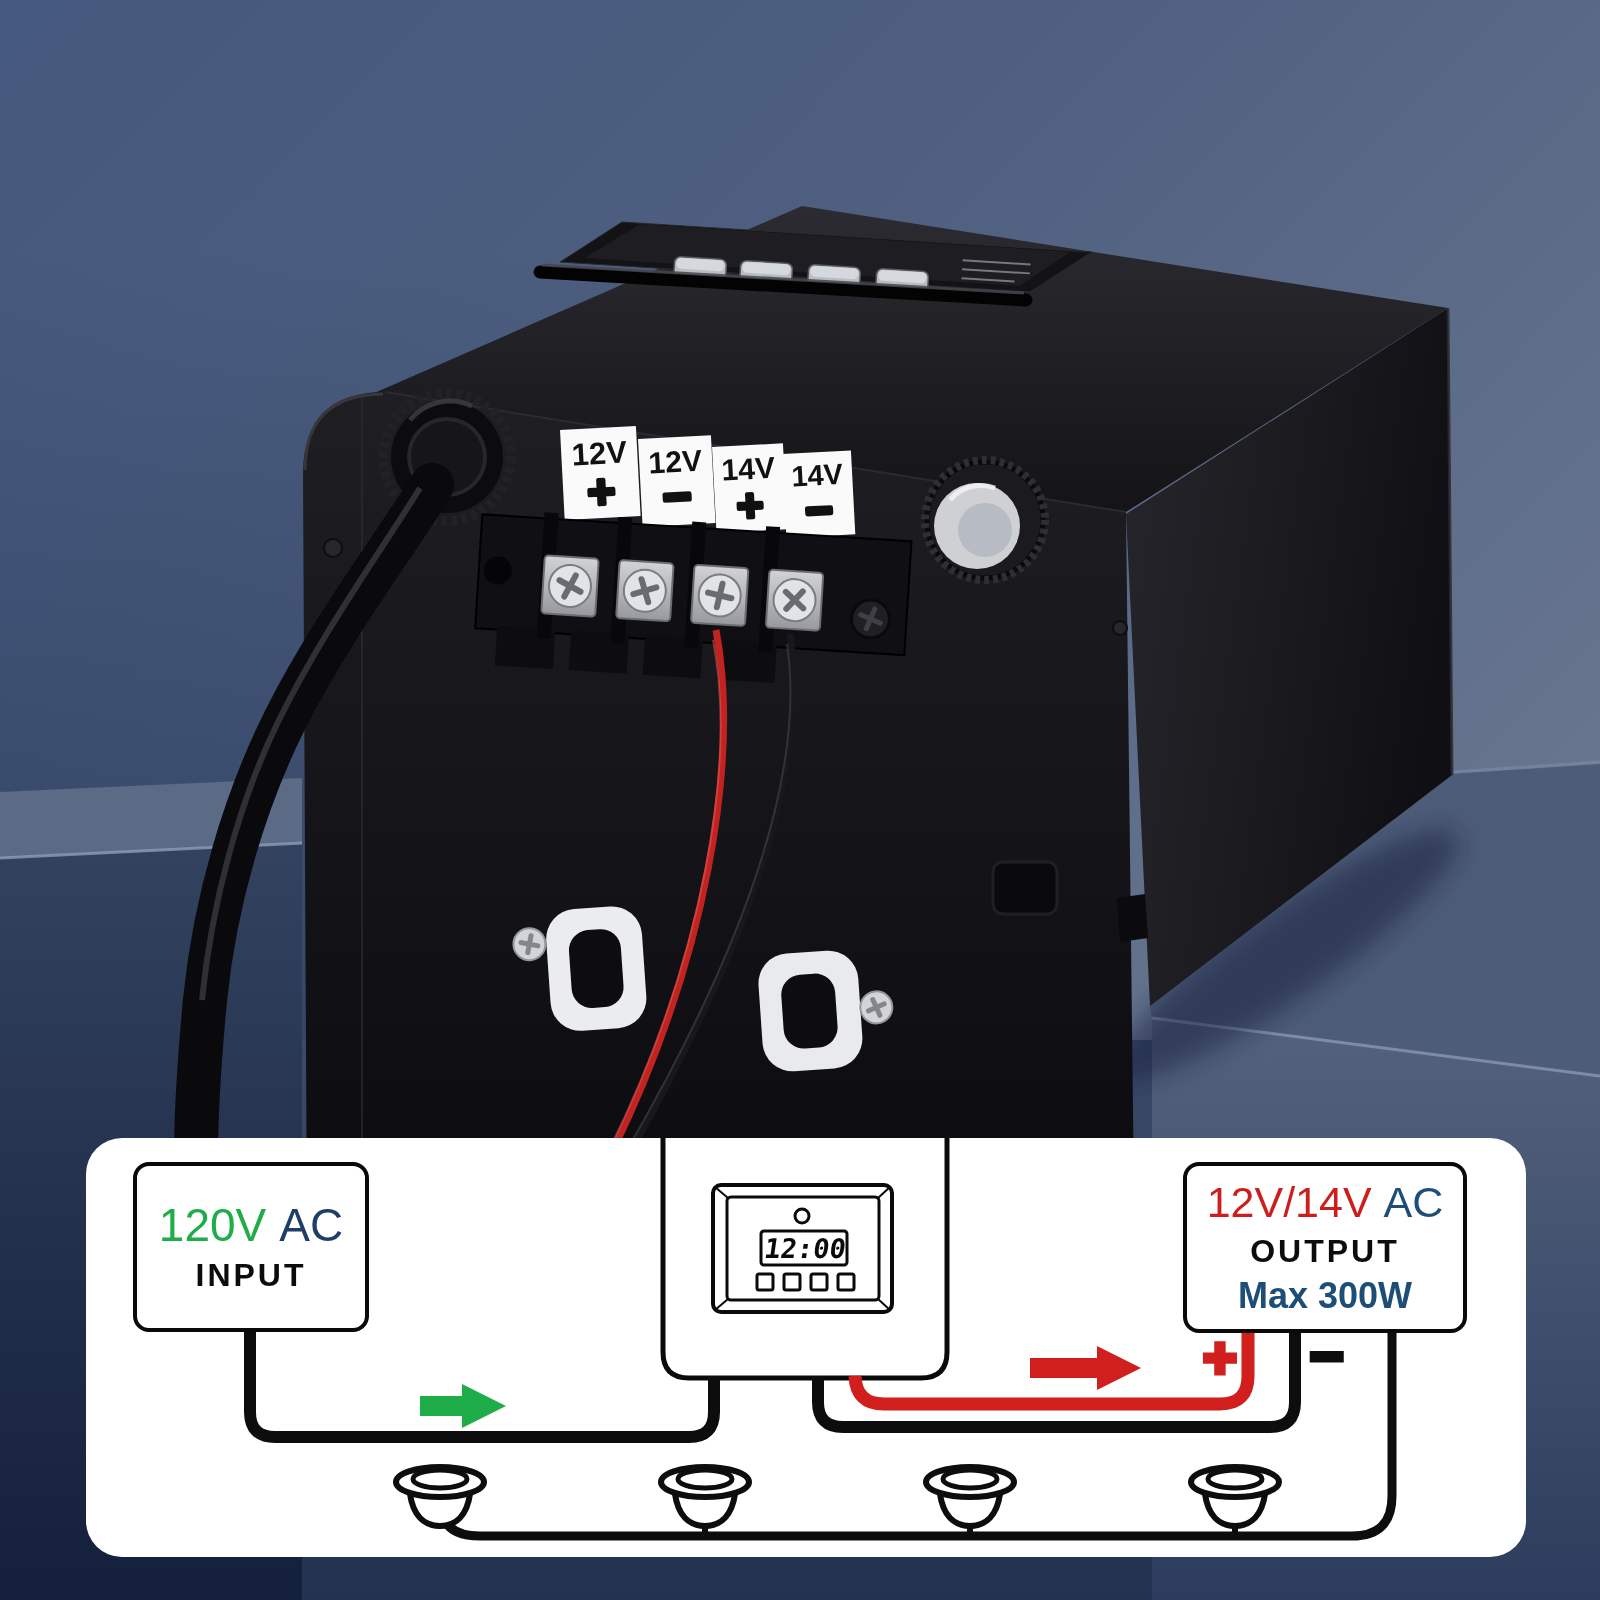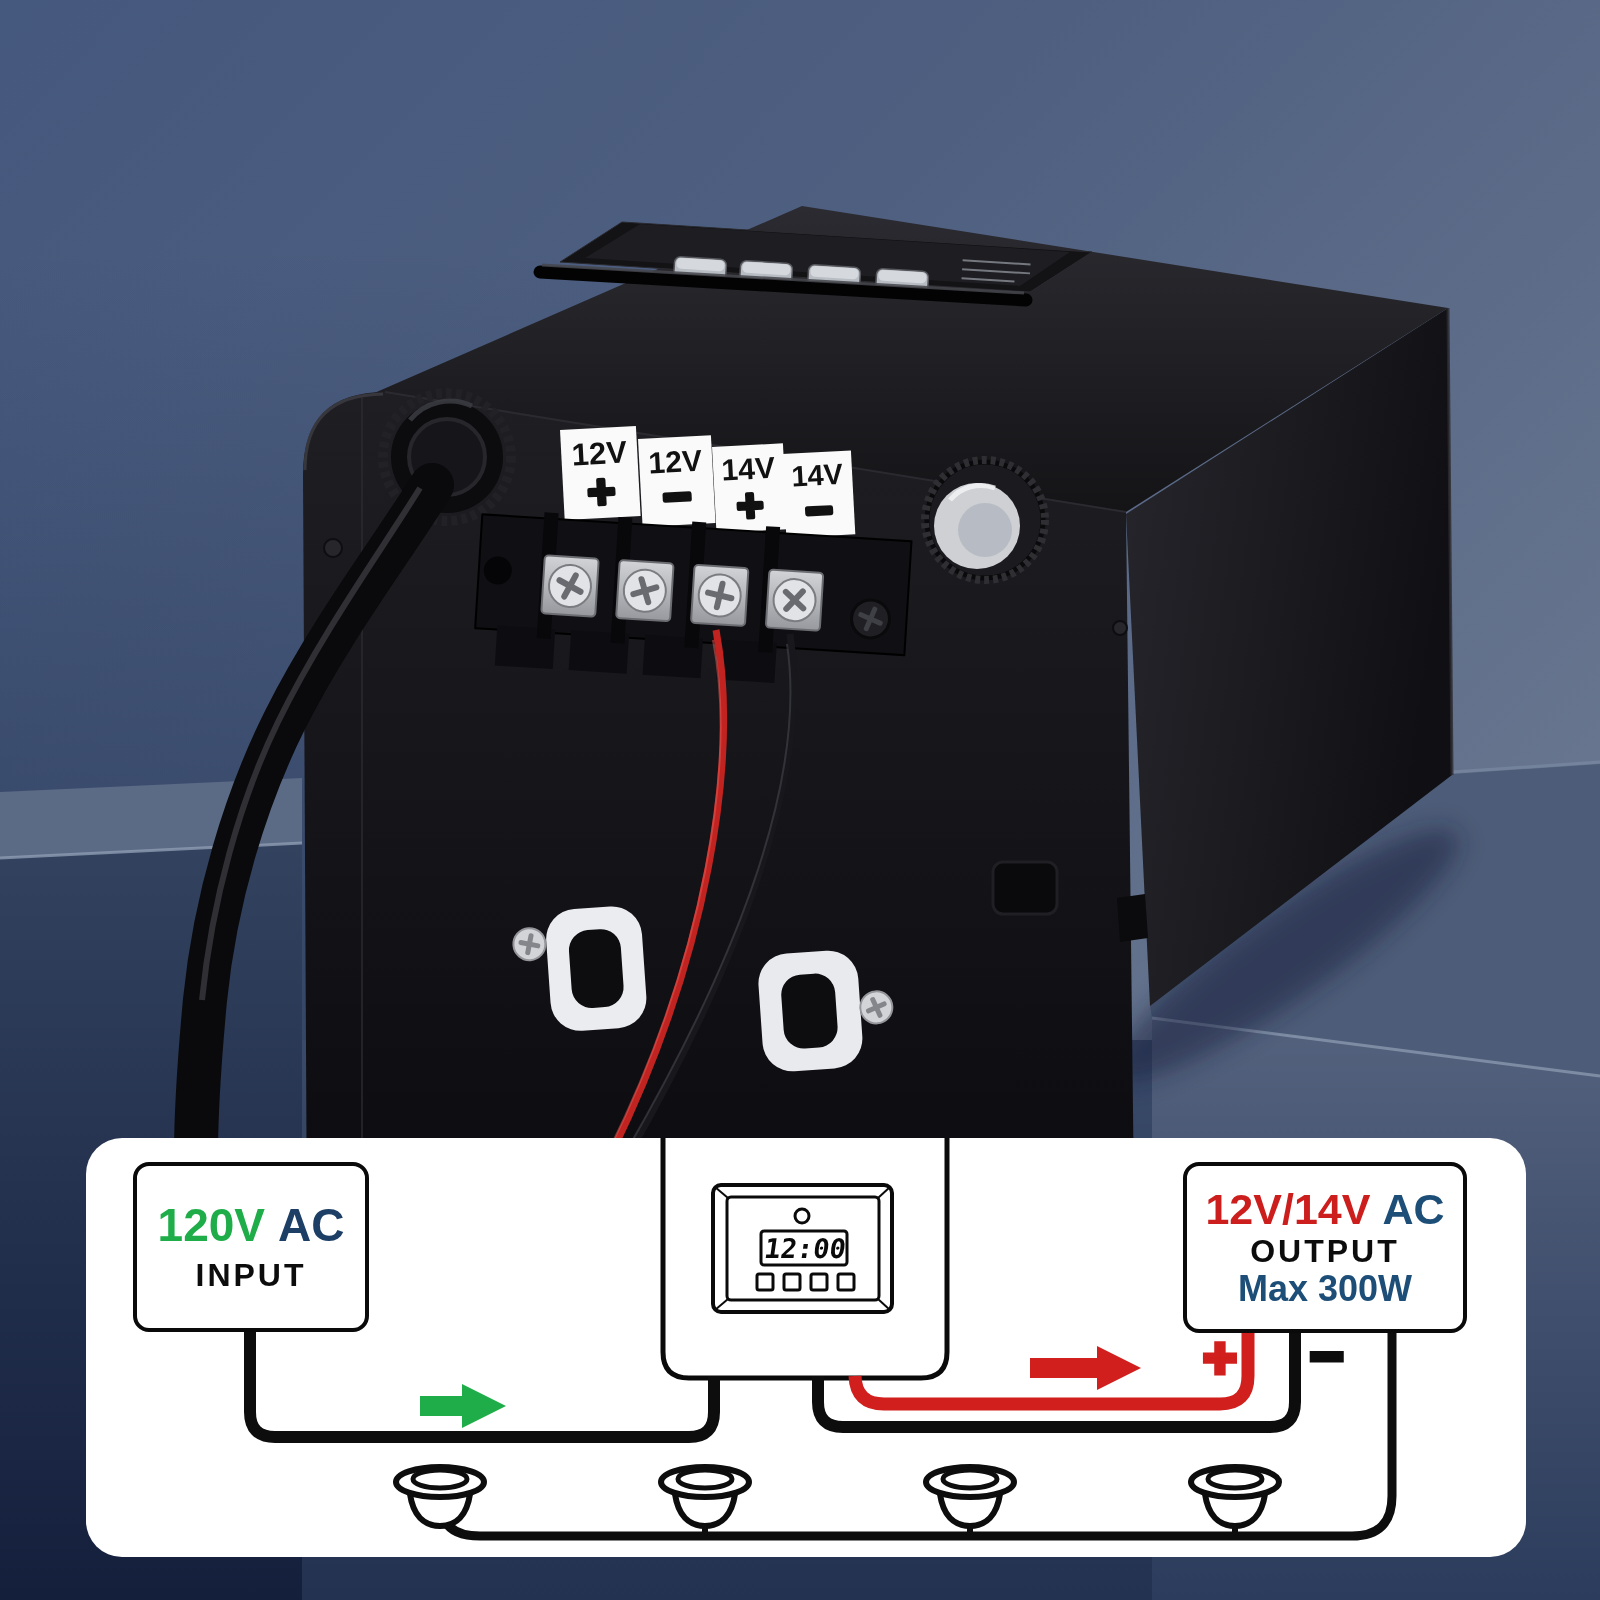--- a/index.html
+++ b/index.html
@@ -5,22 +5,22 @@
   html,body{margin:0;padding:0;background:#ffffff}
   #stage{position:relative;width:1600px;height:1600px;overflow:hidden;
          font-family:"Liberation Sans",sans-serif;background:#46597c}
   #stage svg{position:absolute;left:0;top:0}
   #panel{position:absolute;left:86px;top:1138px;width:1440px;height:419px;
          background:#ffffff;border-radius:36px;z-index:2}
   .dbox{position:absolute;z-index:4;background:#ffffff;border:4px solid #0a0a0a;
         display:flex;flex-direction:column;align-items:center;justify-content:center;
         text-align:center;box-sizing:border-box}
   #input-box{left:133px;top:1162px;width:236px;height:170px;border-radius:16px;gap:8px}
-  #output-box{left:1183px;top:1162px;width:284px;height:171px;border-radius:16px;gap:1px}
-  .l1{font-size:46px;font-weight:bold;white-space:nowrap;line-height:1.05}
+  #output-box{left:1183px;top:1162px;width:284px;height:171px;border-radius:16px;gap:8px}
+  .l1{font-size:46px;font-weight:normal;white-space:nowrap;line-height:1.05}
   #output-box .l1{font-size:43px}
   .l2{font-size:32px;font-weight:bold;color:#0c0c0c;letter-spacing:3px;line-height:1.1}
   .l3{font-size:36px;font-weight:bold;color:#1d4e78;white-space:nowrap;line-height:1.05}
   .green{color:#1fad49}
   .navy{color:#1d3f66;margin-left:13px}
   .navy2{color:#1d4e78;margin-left:12px}
   .red{color:#cc1f1d}
   .lcd{font-family:"DejaVu Sans Mono",monospace;font-weight:bold}
 </style>
 </head>

